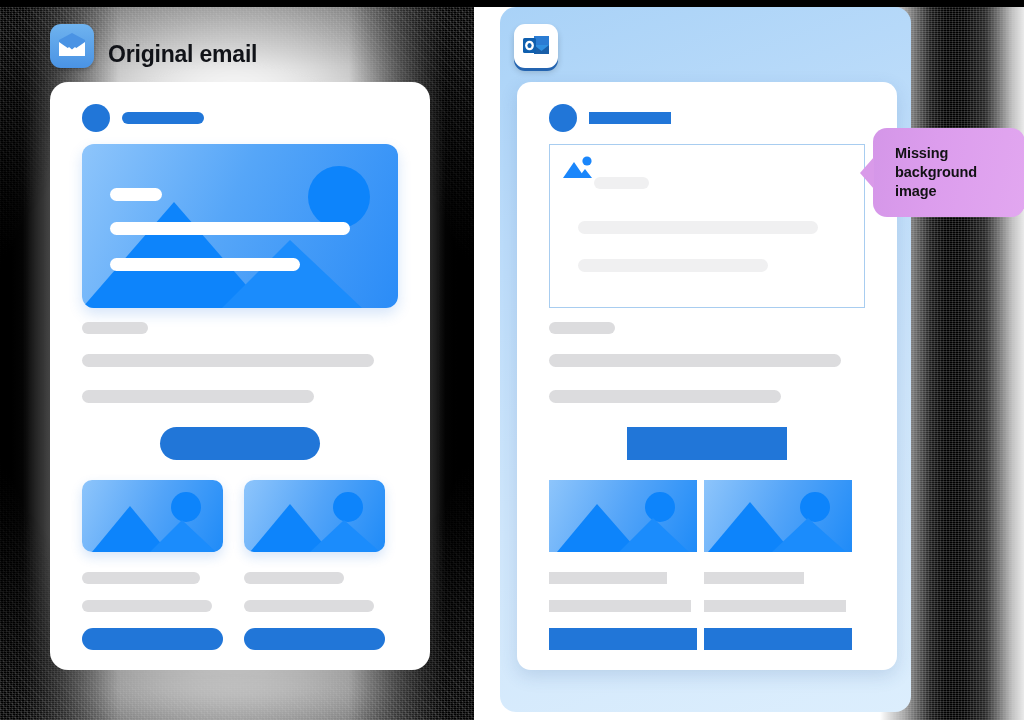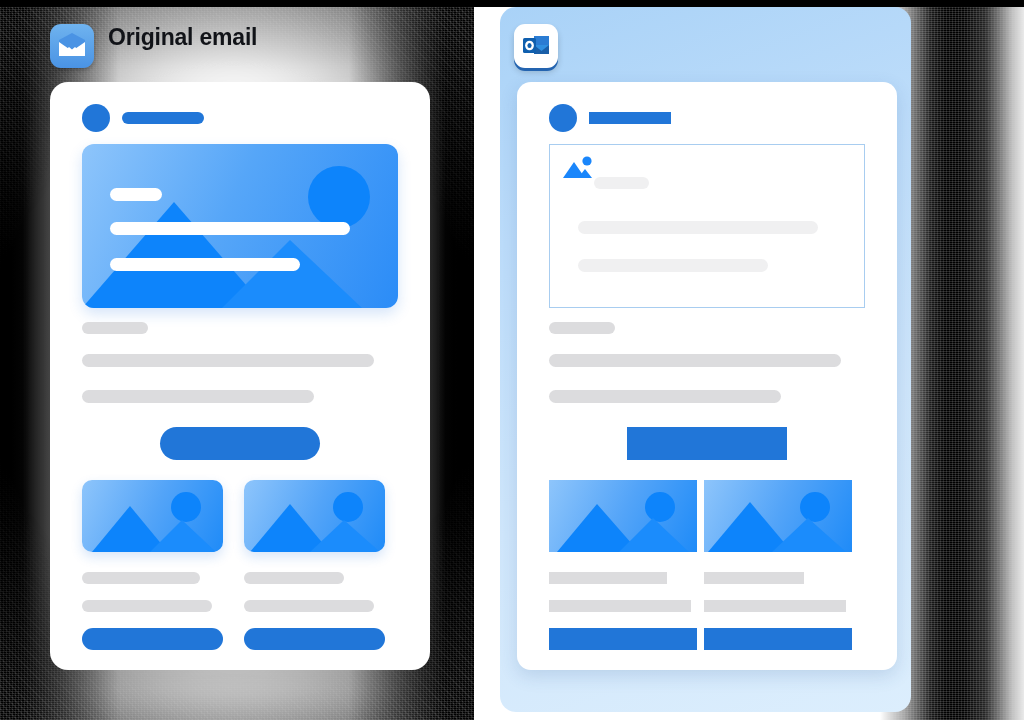--- a/index.html
+++ b/index.html
@@ -48,21 +48,21 @@
   .top-black-bar{position:absolute;left:0;top:0;width:1024px;height:7px;background:#000;}
 
   
   .outlook-panel{
     position:absolute;left:500px;top:7px;width:411px;height:705px;
     background:linear-gradient(160deg,#a9d2f7 0%, #bcdcfa 28%, #cfe6fb 62%, #dceefd 100%);
     border-radius:16px;
   }
 
   
-  .panel-head{position:absolute;display:flex;align-items:flex-start;gap:14px;}
+  .panel-head{position:absolute;display:flex;align-items:flex-end;gap:14px;}
   .head-left{left:50px;top:24px;}
   .head-right{left:514px;top:24px;}
   .head-title{font-size:23px;font-weight:bold;color:#111318;letter-spacing:-.2px;white-space:nowrap;}
 
   .app-badge{width:44px;height:44px;border-radius:11px;position:relative;flex:0 0 auto;}
   .badge-mail{background:linear-gradient(180deg,#6fb3ef 0%,#4a93e4 100%);box-shadow:0 2px 4px rgba(0,0,0,.25);}
   .badge-mail svg{position:absolute;left:7px;top:9px;}
   .badge-outlook{background:#ffffff;box-shadow:0 3px 0 #2464b0, 0 4px 6px rgba(0,0,0,.18);}
   .badge-outlook svg{position:absolute;left:8px;top:9px;}
 
@@ -284,14 +284,17 @@
 
     <div class="bar sq t-a1"></div>
     <div class="bar sq t-a2"></div>
     <div class="bar sq t-b1"></div>
     <div class="bar sq t-b2"></div>
 
     <div class="tile-btn sq a"></div>
     <div class="tile-btn sq b"></div>
   </div>
 
+  <div class="callout c1">
+    <span>Missing background image</span>
+  </div>
 
 </div>
 
 </body></html>

